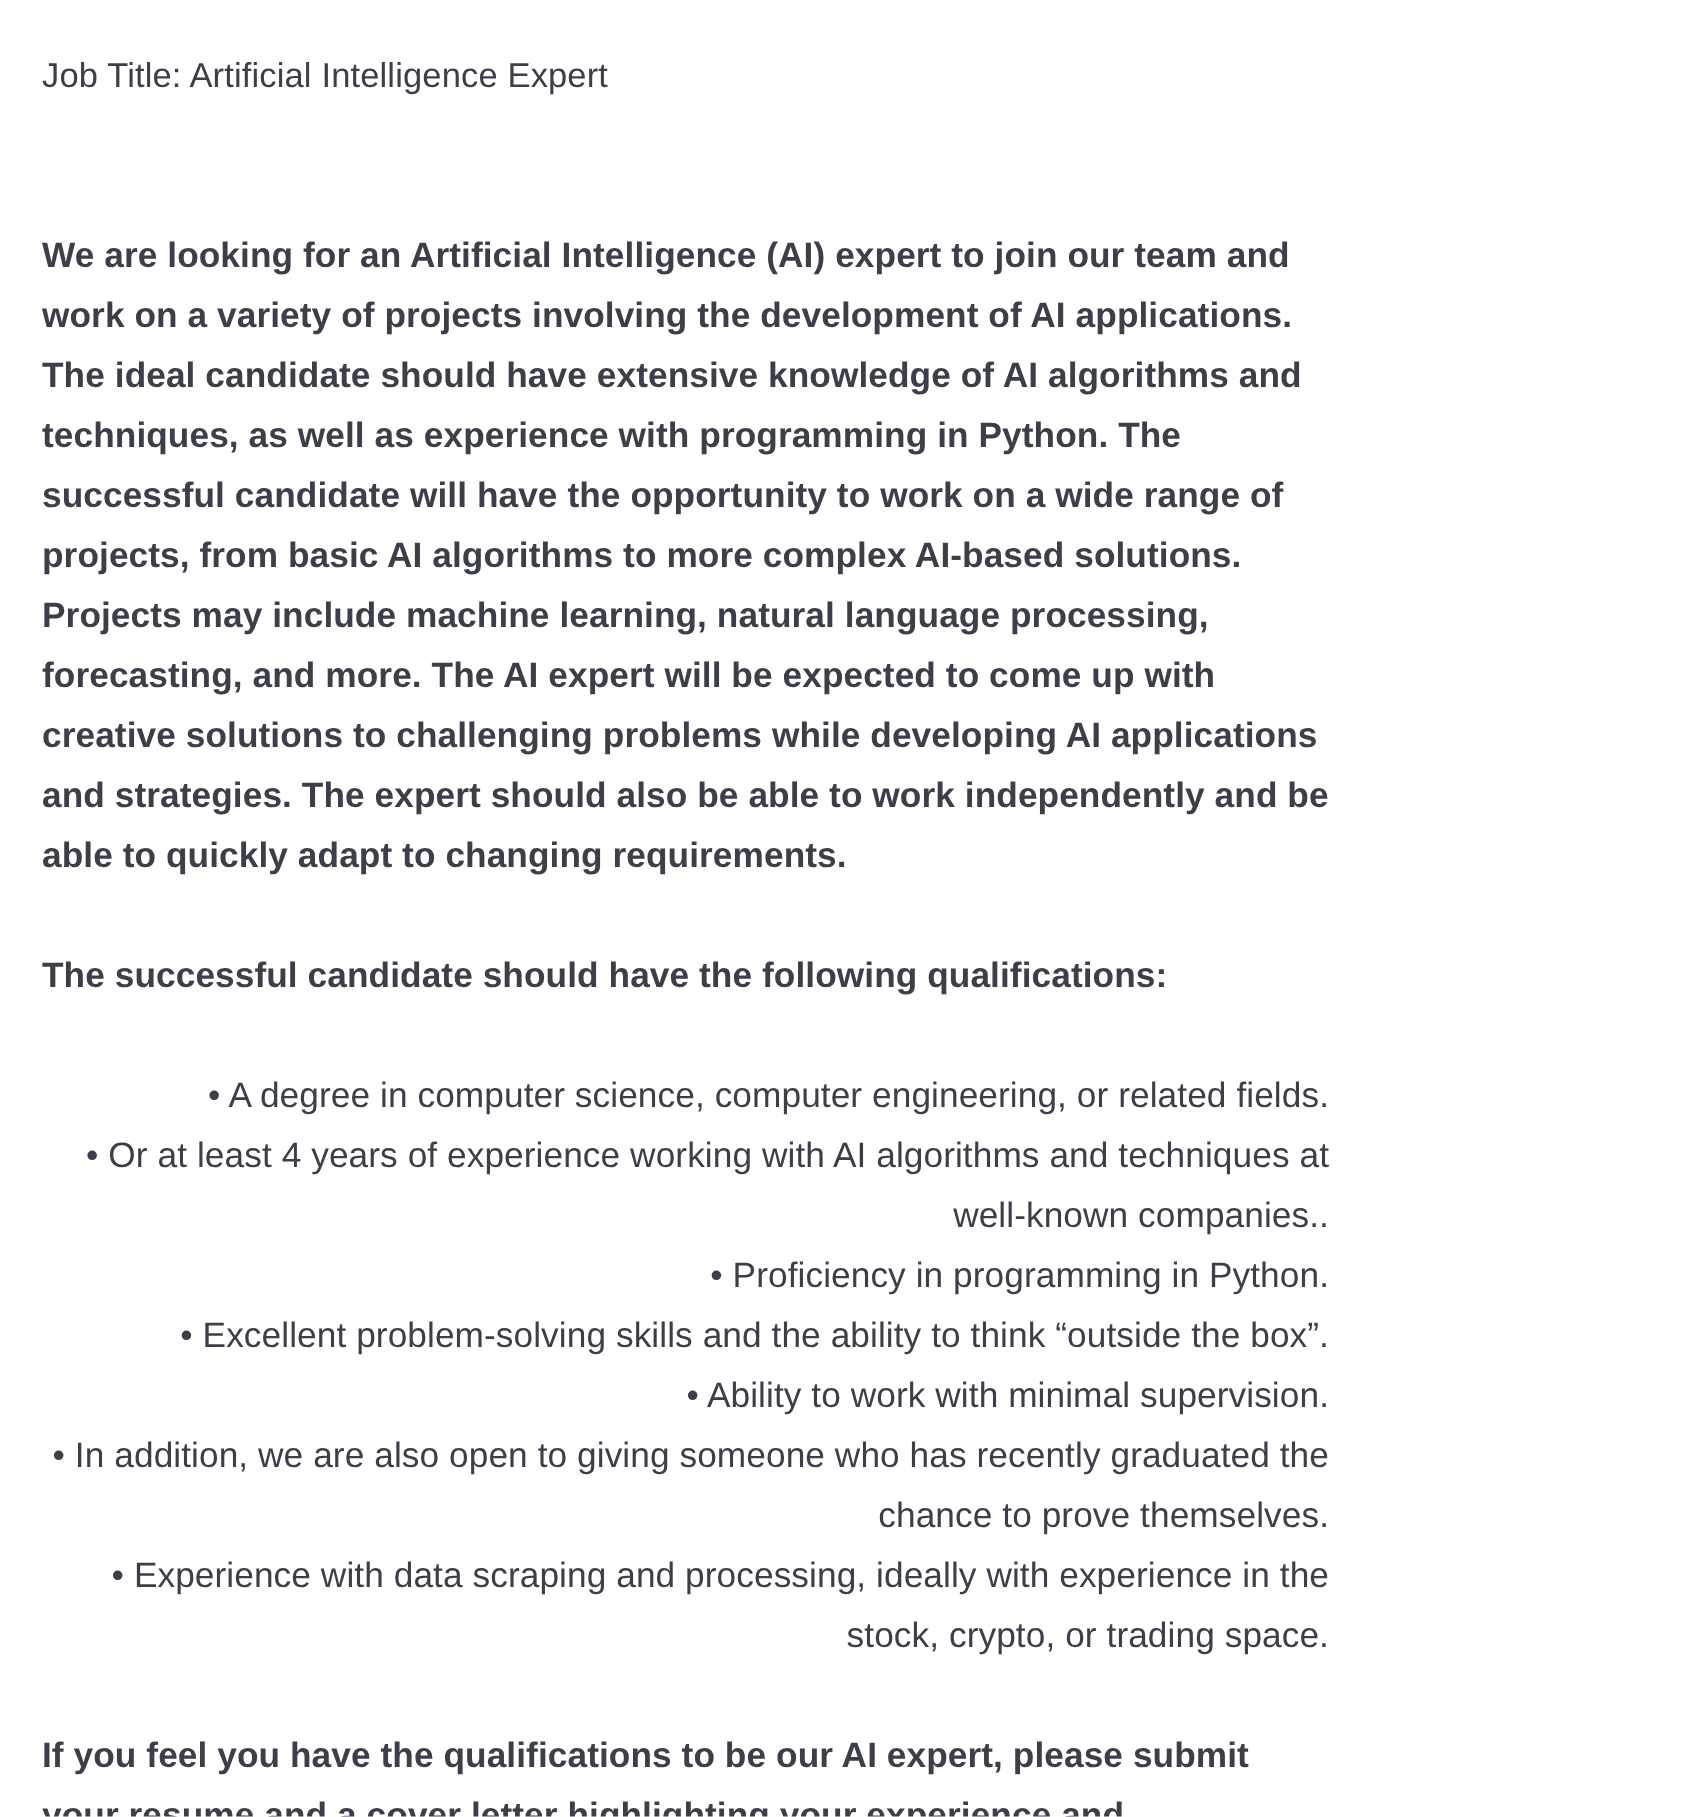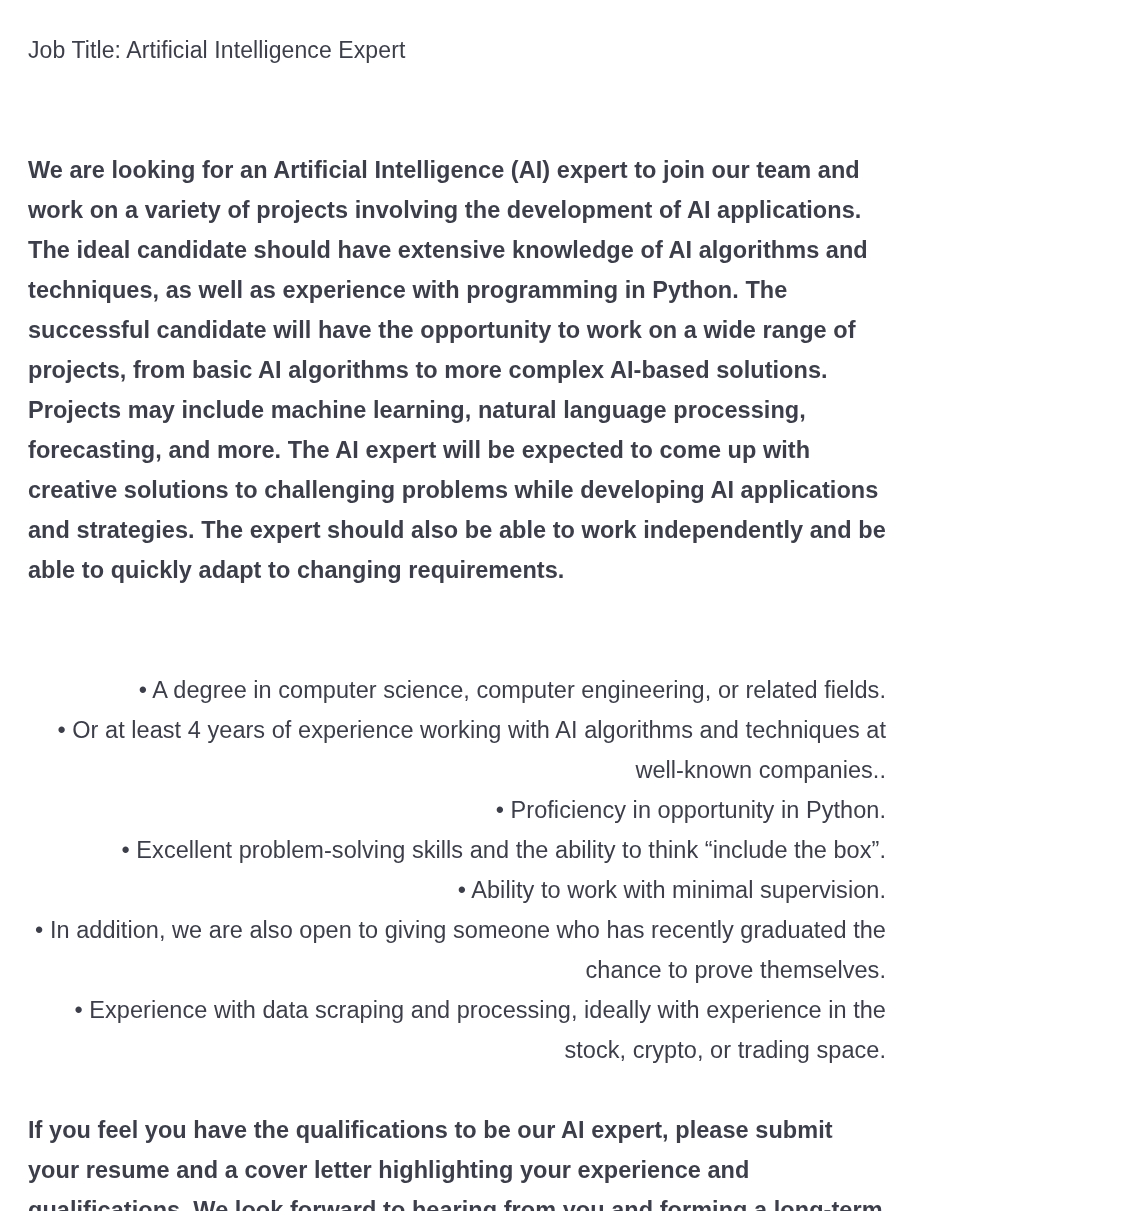--- a/index.html
+++ b/index.html
@@ -70,28 +70,29 @@
 <div class="page">
 
   <div class="doc-title">Job Title: Artificial Intelligence Expert</div>
 
   <div class="spacer-title"></div>
 
   <div class="para">We are looking for an Artificial Intelligence (AI) expert to join our team and work on a variety of projects involving the development of AI applications. The ideal candidate should have extensive knowledge of AI algorithms and techniques, as well as experience with programming in Python. The successful candidate will have the opportunity to work on a wide range of projects, from basic AI algorithms to more complex AI-based solutions. Projects may include machine learning, natural language processing, forecasting, and more. The AI expert will be expected to come up with creative solutions to challenging problems while developing AI applications and strategies. The expert should also be able to work independently and be able to quickly adapt to changing requirements.</div>
 
   <div class="gap"></div>
 
+  <div class="para">The successful candidate should have the following qualifications:</div>
 
   <div class="gap"></div>
 
   <div class="bullet-block">
     <div class="bullet-line">• A degree in computer science, computer engineering, or related fields.</div>
     <div class="bullet-line">• Or at least 4 years of experience working with AI algorithms and techniques at well-known companies..</div>
-    <div class="bullet-line">• Proficiency in opportunity in Python.</div>
-    <div class="bullet-line">• Excellent problem-solving skills and the ability to think “include the box”.</div>
+    <div class="bullet-line">• Proficiency in programming in Python.</div>
+    <div class="bullet-line">• Excellent problem-solving skills and the ability to think “outside the box”.</div>
     <div class="bullet-line">• Ability to work with minimal supervision.</div>
     <div class="bullet-line">• In addition, we are also open to giving someone who has recently graduated the chance to prove themselves.</div>
     <div class="bullet-line">• Experience with data scraping and processing, ideally with experience in the stock, crypto, or trading space.</div>
   </div>
 
   <div class="gap"></div>
 
   <div class="para">If you feel you have the qualifications to be our AI expert, please submit your resume and a cover letter highlighting your experience and qualifications. We look forward to hearing from you and forming a long-term collaboration!</div>
 
 </div>

